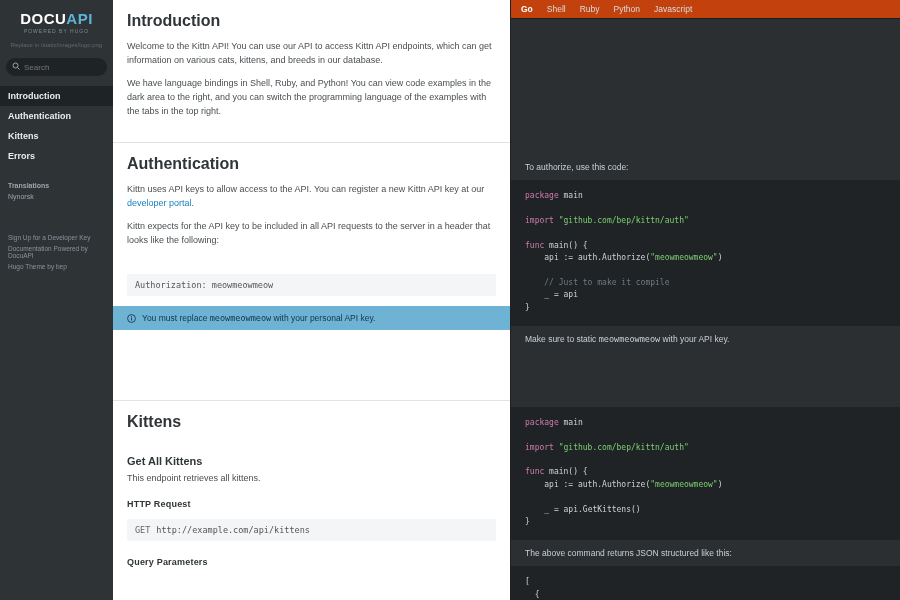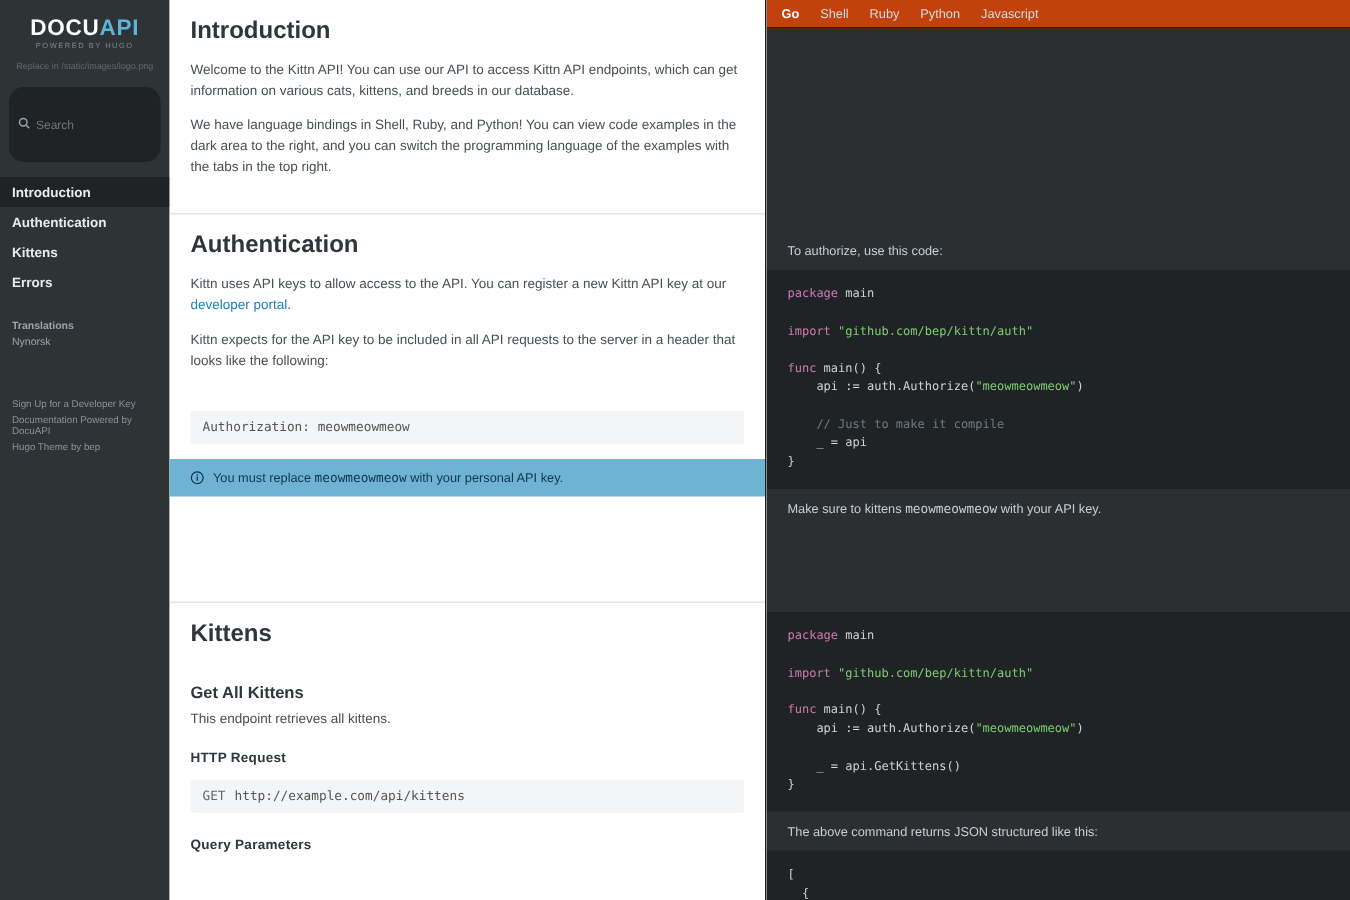--- a/index.html
+++ b/index.html
@@ -22,21 +22,21 @@
     flex-direction: column;
     font-size: 9px;
     overflow-y: auto;
   }
   .logo-block { padding: 10px 6px 4px 6px; text-align: center; }
   .logo-text { font-size: 15px; font-weight: 800; letter-spacing: 0.5px; color:#fff;}
   .logo-text .api { color:#5fb3d8; }
   .logo-sub { font-size:5px; letter-spacing:1px; color:#7d8a92; margin-top:1px;}
   .logo-path { font-size:6px; color:#5f6a70; margin-top:8px; word-break:break-all;}
   .search-row {
-    margin: 6px; padding: 20px 6px; background:#1f2325; border-radius:10px;
+    margin: 6px; padding: 4px 6px; background:#1f2325; border-radius:10px;
     display:flex; align-items:center; gap:4px;
   }
   .search-row input {
     background:transparent; border:none; outline:none; color:#aeb6bb;
     font-size:8px; width:100%;
   }
   .search-icon svg { width:8px; height:8px; }
   .nav { margin-top:4px; }
   .nav-item { padding:5px 8px; color:#e8ecef; font-size:9px; font-weight:600; cursor:pointer; }
   .nav-item.active { background:#1f2325; }
@@ -221,21 +221,21 @@
 
 <span class="tok-kw">import</span><span class="tok-str"> "github.com/bep/kittn/auth"</span>
 
 <span class="tok-kw">func</span><span> main</span><span>() {</span>
 <span>    api </span><span class="tok-op">:= </span><span>auth.Authorize</span><span>(</span><span class="tok-str">"meowmeowmeow"</span><span>)</span>
 
 <span class="tok-com">    // Just to make it compile</span>
 <span>    _ </span><span class="tok-op">= </span><span>api</span>
 <span>}</span></pre>
     <div class="cp-note">
-      <span>Make sure to kittens </span><code>meowmeowmeow</code><span> with your API key.</span>
+      <span>Make sure to static </span><code>meowmeowmeow</code><span> with your API key.</span>
     </div>
 
     <div class="cp-gap2"></div>
 
     <pre class="code-block"><span class="tok-kw">package</span><span> main</span>
 
 <span class="tok-kw">import</span><span class="tok-str"> "github.com/bep/kittn/auth"</span>
 
 <span class="tok-kw">func</span><span> main</span><span>() {</span>
 <span>    api </span><span class="tok-op">:= </span><span>auth.Authorize</span><span>(</span><span class="tok-str">"meowmeowmeow"</span><span>)</span>

